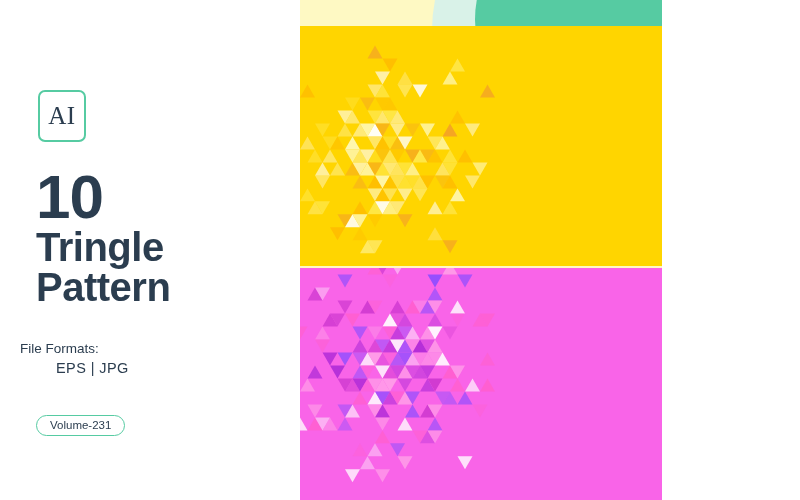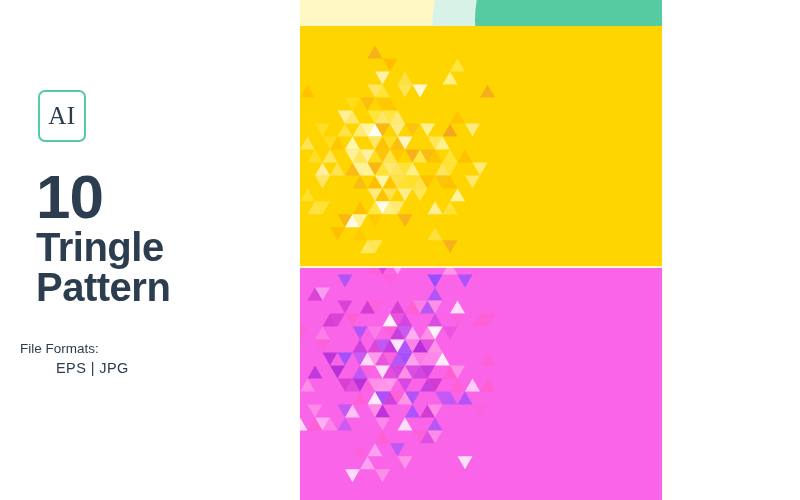--- a/index.html
+++ b/index.html
@@ -179,20 +179,23 @@
     <div class="headline-num">10</div>
 
     <div class="headline-title">Tringle Pattern</div>
 
     <div class="subtitle">
     </div>
 
     <div class="fileformats-label">File Formats:</div>
     <div class="fileformats-value">EPS  |  JPG</div>
 
+    <div class="volume-badge">
+      <span>Volume-231</span>
+    </div>
   </div>
 
   <div class="art-panel" id="panel-top">
       <svg width="480" height="240" viewBox="0 0 480 240">
         <polygon points="67.5,32.475 75,19.485 82.5,32.475" fill="#f5a623" fill-opacity="0.78"></polygon>
         <polygon points="82.5,32.475 97.5,32.475 90,45.465" fill="#ffbe00" fill-opacity="0.95"></polygon>
         <polygon points="150,45.465 157.5,32.475 165,45.465" fill="#ffe84d" fill-opacity="0.85"></polygon>
         <polygon points="75,45.465 90,45.465 82.5,58.455000000000005" fill="#ffffff" fill-opacity="0.65"></polygon>
         <polygon points="97.5,58.455000000000005 105,45.465 112.5,58.455000000000005" fill="#fff0a0" fill-opacity="0.42"></polygon>
         <polygon points="142.5,58.455000000000005 150,45.465 157.5,58.455000000000005" fill="#fff7b0" fill-opacity="0.75"></polygon>

